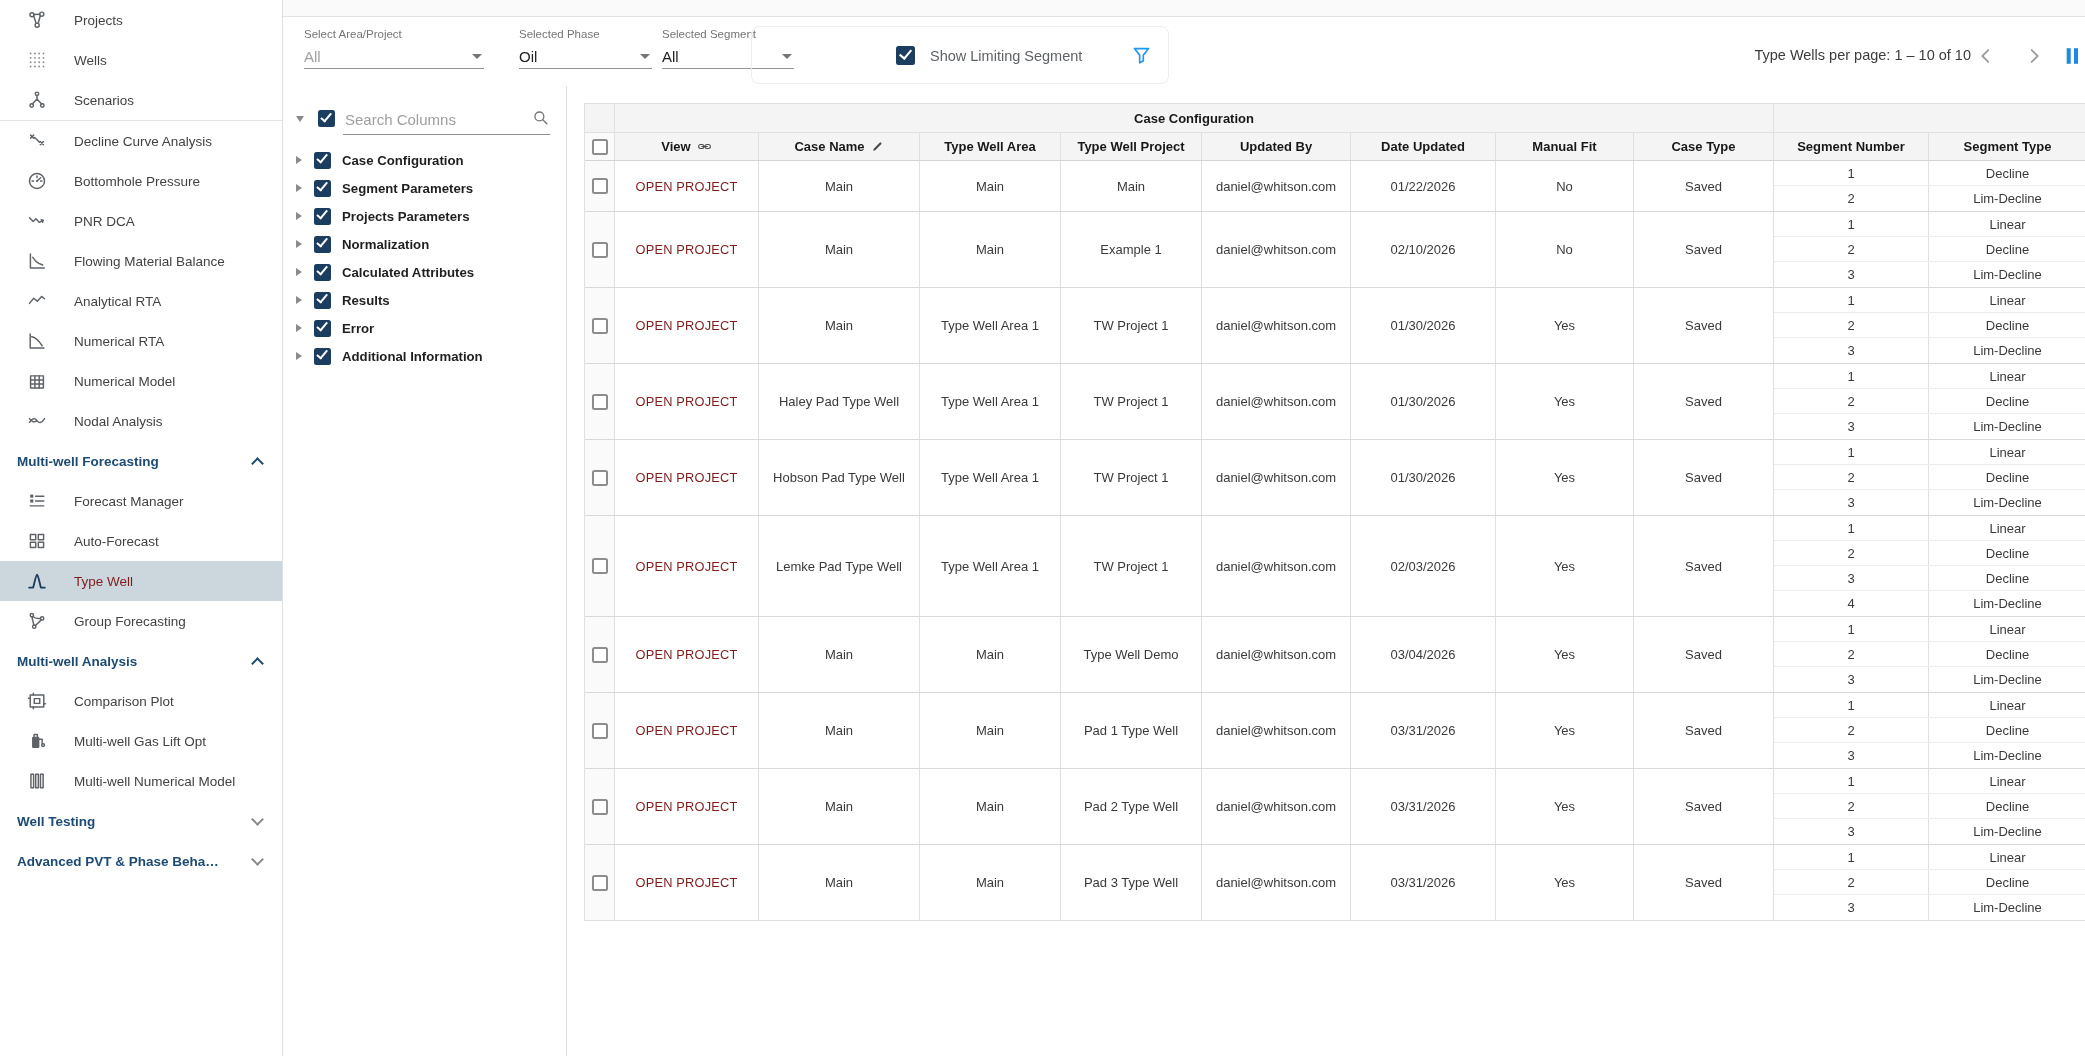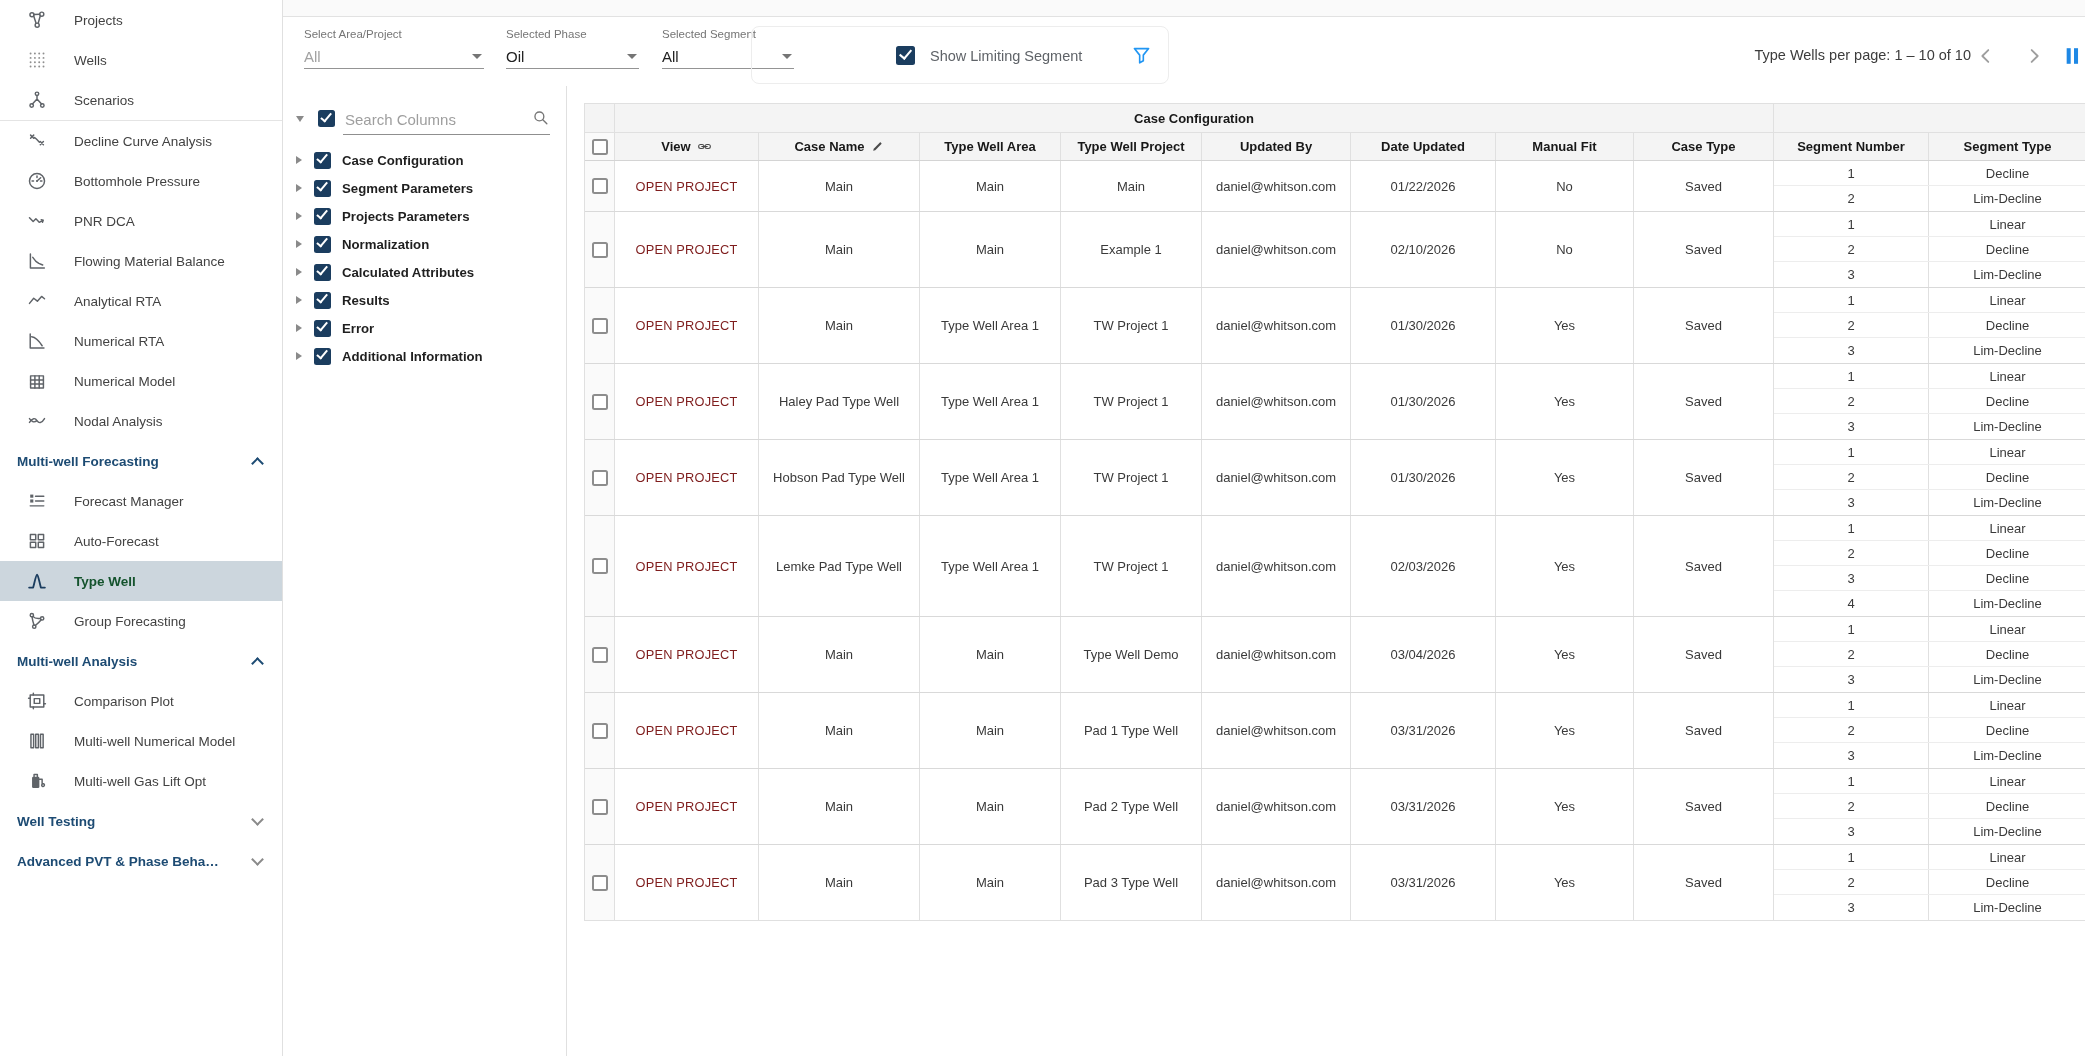--- a/index.html
+++ b/index.html
@@ -10,21 +10,21 @@
   }
   
   #sidebar{position:absolute;left:0;top:0;width:283px;height:1056px;background:#fff;
     border-right:1px solid #e0e0e0;box-sizing:border-box;z-index:5}
   .sb-group{}
   .sb-div{border-bottom:1px solid #e4e4e4}
   .sb-item{height:40px;display:flex;align-items:center;cursor:pointer}
   .sb-item .icn{margin-left:26px;flex:0 0 auto}
   .sb-label{margin-left:26px;font-size:13.5px;font-weight:500;color:#424242;white-space:nowrap}
   .sb-item.sel{background:#ccd6dd}
-  .sb-item.sel .sb-label{color:#14532d;font-weight:700}
+  .sb-item.sel .sb-label{color:#7f1d1d;font-weight:400}
   .sb-header{height:40px;display:flex;align-items:center;justify-content:space-between;
     padding:0 20px 0 17px;cursor:pointer}
   .sb-header-label{font-size:13.5px;font-weight:700;color:#1d4b73;white-space:nowrap}
   .chev{width:9px;height:9px;box-sizing:border-box;border-right:2px solid #1d4b73;border-bottom:2px solid #1d4b73}
   .chev-up{transform:rotate(-135deg);margin-top:5px}
   .chev-down{transform:rotate(45deg);margin-top:-4px;border-color:#8a8a8a}
   .icn{display:inline-flex;align-items:center;justify-content:center}
   
   #main{position:absolute;left:283px;top:0;width:1802px;height:1056px;overflow:hidden}
   #topstrip{position:absolute;left:0;top:0;right:0;height:16px;background:#fafafa;border-bottom:1px solid #e2e2e2}
@@ -272,35 +272,35 @@
             <rect x="4.6" y="5.4" width="14.8" height="13.2"></rect>
             <rect x="9" y="9.4" width="6" height="5.2"></rect>
             <path d="M8 5.4 V3.6 M8 20.4 V18.6 M4.6 9 H2.8 M21.2 15 H19.4"></path>
           </svg>
         </span>
         <span class="sb-label">Comparison Plot</span>
       </div>
       <div class="sb-item">
         <span class="icn" style="width: 22px; height: 22px;">
           <svg width="22" height="22" viewBox="0 0 24 24" fill="none" stroke="#5f6368" stroke-width="1.6" stroke-linecap="round" stroke-linejoin="round">
+            <rect x="6.6" y="7.4" width="8" height="12.2" rx="1.4" fill="#5f6368" stroke="none"></rect>
+            <path d="M8.8 7.4 V4.8 H12.4 V7.4 M14.6 10.2 H17.6 V15.4 M17.6 15.4 A1.5 1.5 0 1 1 17.5 15.5"></path>
+          </svg>
+        </span>
+        <span class="sb-label">Multi-well Gas Lift Opt</span>
+      </div>
+      <div class="sb-item">
+        <span class="icn" style="width: 22px; height: 22px;">
+          <svg width="22" height="22" viewBox="0 0 24 24" fill="none" stroke="#5f6368" stroke-width="1.6" stroke-linecap="round" stroke-linejoin="round">
             <rect x="5.4" y="4.6" width="2.9" height="14.8"></rect>
             <rect x="10.6" y="4.6" width="2.9" height="14.8"></rect>
             <rect x="15.8" y="4.6" width="2.9" height="14.8"></rect>
           </svg>
         </span>
         <span class="sb-label">Multi-well Numerical Model</span>
-      </div>
-      <div class="sb-item">
-        <span class="icn" style="width: 22px; height: 22px;">
-          <svg width="22" height="22" viewBox="0 0 24 24" fill="none" stroke="#5f6368" stroke-width="1.6" stroke-linecap="round" stroke-linejoin="round">
-            <rect x="6.6" y="7.4" width="8" height="12.2" rx="1.4" fill="#5f6368" stroke="none"></rect>
-            <path d="M8.8 7.4 V4.8 H12.4 V7.4 M14.6 10.2 H17.6 V15.4 M17.6 15.4 A1.5 1.5 0 1 1 17.5 15.5"></path>
-          </svg>
-        </span>
-        <span class="sb-label">Multi-well Gas Lift Opt</span>
       </div>
     </div>
     <div class="sb-group">
       <div class="sb-header">
         <span class="sb-header-label">Well Testing</span>
         <span class="chev chev-down"></span>
       </div>
     </div>
     <div class="sb-group">
       <div class="sb-header">
@@ -314,21 +314,21 @@
   <div id="topstrip"></div>
 
   <div id="filterbar">
       <div class="ffield" style="left: 21px; width: 180px;">
         <div class="flabel">Select Area/Project</div>
         <div class="fval muted">
           <span>All</span>
           <span class="dcaret"></span>
         </div>
       </div>
-      <div class="ffield" style="left: 223px; width: 133px;">
+      <div class="ffield" style="left: 236px; width: 133px;">
         <div class="flabel">Selected Phase</div>
         <div class="fval">
           <span>Oil</span>
           <span class="dcaret"></span>
         </div>
       </div>
       <div class="ffield" style="left: 379px; width: 132px;">
         <div class="flabel">Selected Segment</div>
         <div class="fval">
           <span>All</span>

